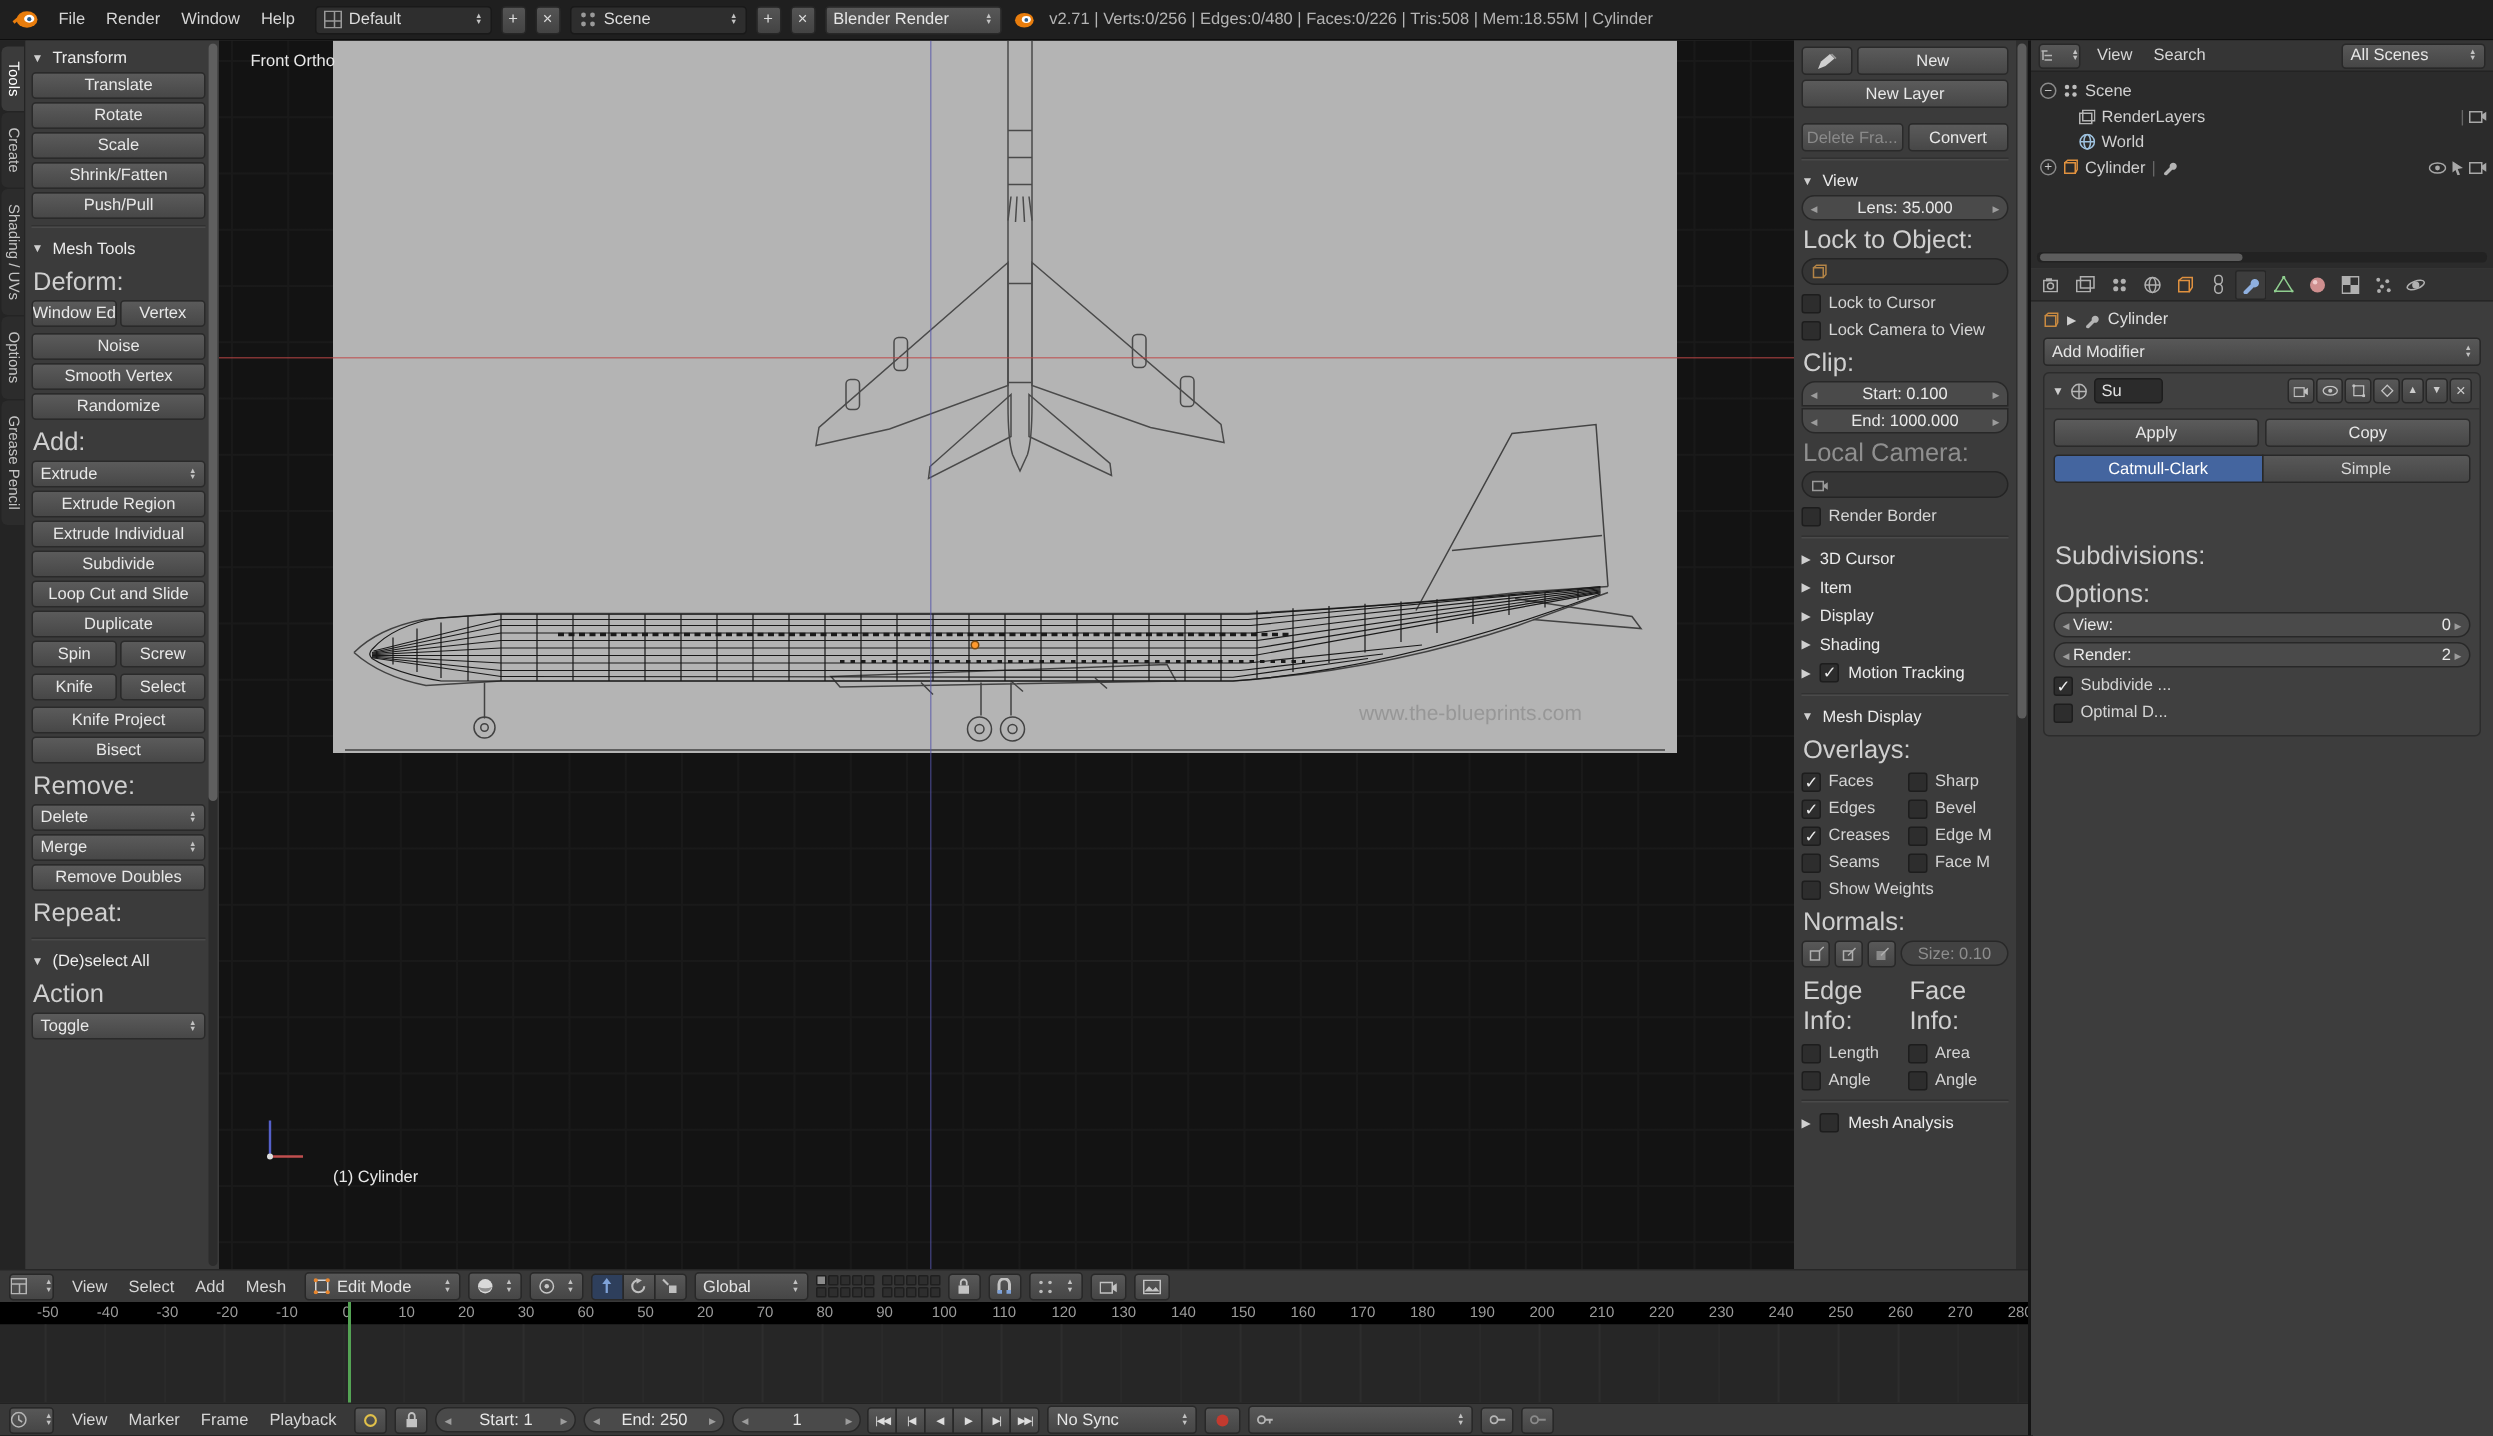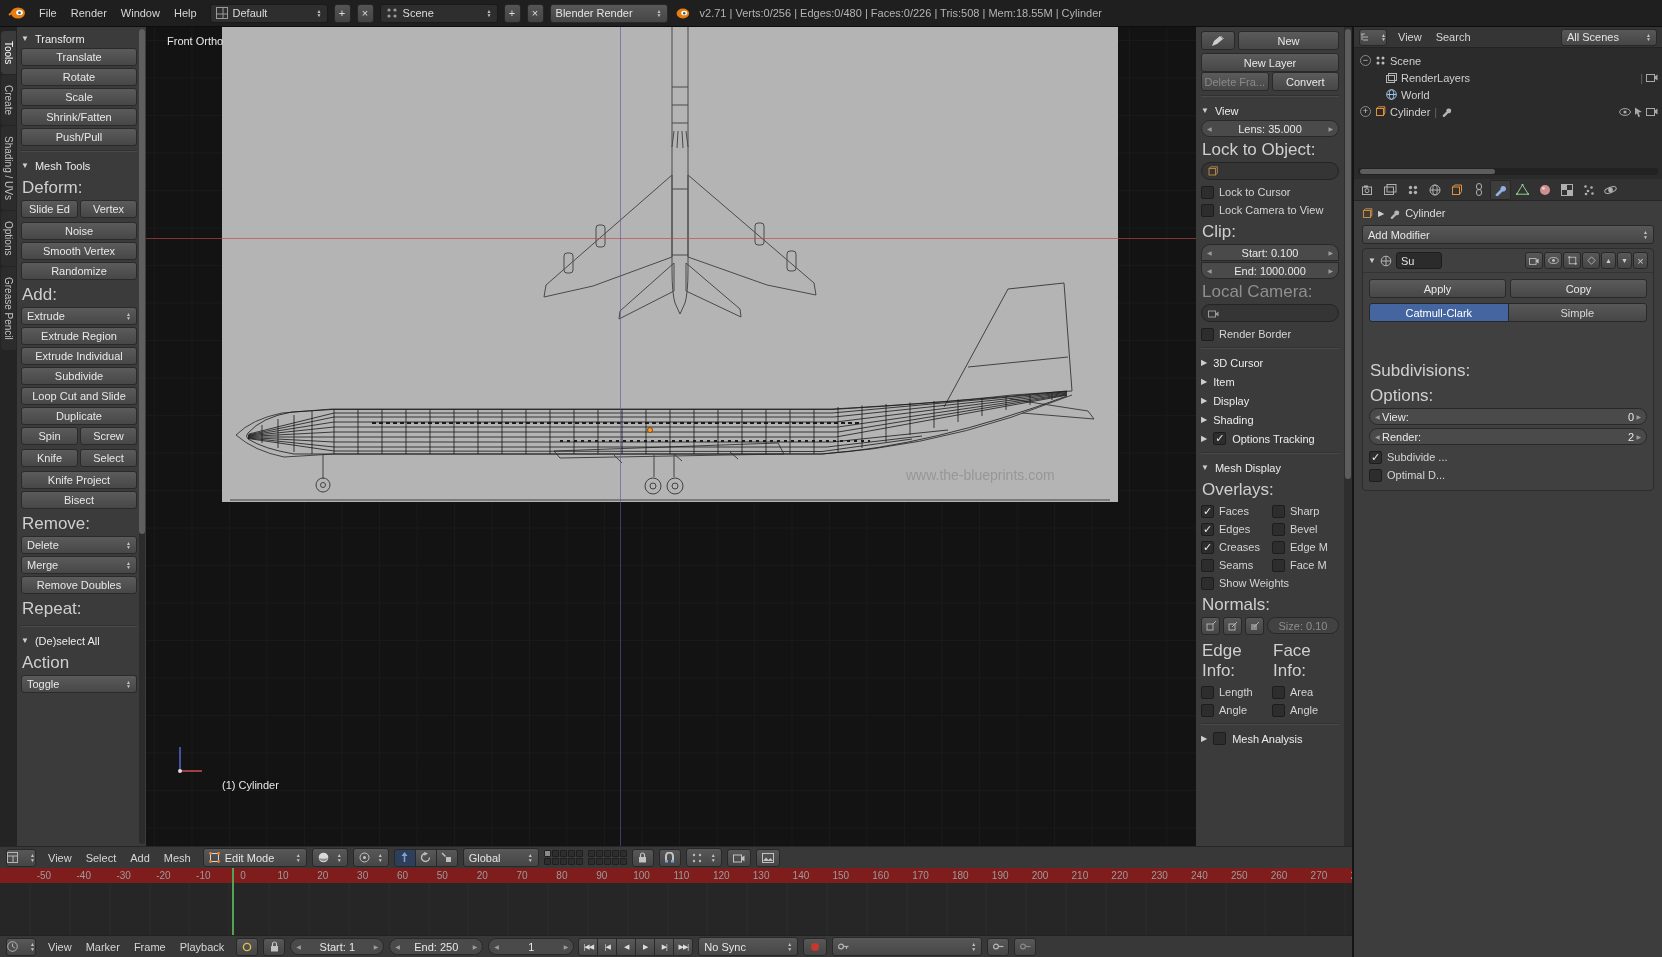--- a/index.html
+++ b/index.html
@@ -92,21 +92,21 @@
   .mgroup .ib:first-child { border-radius:3px 0 0 3px; margin-left:0; }
   .mgroup .ib:last-child { border-radius:0 3px 3px 0; }
   .ib.pressed { background:#2e3f5c; }
   .layers { display:flex; gap:5px; align-items:center; }
   .lgrid { display:grid; grid-template-columns:repeat(5,7px); grid-template-rows:7px 7px; gap:1px; }
   .ldot { background:#2e2e2e; border:1px solid #1f1f1f; border-radius:1px; }
   .ldot.on { background:#8a8a8a; }
 
   
   #timeline { position:absolute; left:0; top:868px; width:1352px; height:89px; background:#262626; }
-  .tl-ruler { position:absolute; left:0; right:0; top:0; height:15px; background:#7f1d1d; display:flex; padding-left:24px; overflow:hidden; }
+  .tl-ruler { position:absolute; left:0; right:0; top:0; height:15px; background:#000000; display:flex; padding-left:12px; overflow:hidden; }
   .tick { width:39.85px; flex:none; text-align:center; font-size:10px; color:#9b9b9b; line-height:15px; }
   .tl-body { position:absolute; left:0; right:0; top:15px; bottom:22px;
     background:repeating-linear-gradient(90deg,#2d2d2d 0,#2d2d2d 1px,transparent 1px,transparent 39.85px);
     background-position:29.7px 0; background-color:#262626; }
   .tl-cursor { position:absolute; left:232px; top:0; width:2px; height:67px; background:#54a354; z-index:2; }
   .tl-header { position:absolute; left:0; right:0; bottom:0; height:22px; background:#383838;
                border-top:1px solid #222; display:flex; align-items:center; gap:5px; padding:0 6px; }
   .play { display:flex; } .play .ib { width:20px; height:18px; border-radius:0; margin-left:-1px;
           font-size:7px; color:#ddd; letter-spacing:-1px; }
   .play .ib:first-child { border-radius:3px 0 0 3px; } .play .ib:last-child { border-radius:0 3px 3px 0; }
@@ -235,21 +235,21 @@
           <div class="b">Push/Pull</div>
         </div>
 
       <div class="sep"></div>
       <div class="ph">
         <span class="tri">▼</span>
         <span>Mesh Tools</span>
       </div>
       <div class="lbl">Deform:</div>
       <div class="row2">
-        <div class="b">Slide Ed</div>
+        <div class="b">Window Ed</div>
         <div class="b">Vertex</div>
       </div>
       <div>
 
       <div class="b">Noise</div>
           <div class="b">Smooth Vertex</div>
           <div class="b">Randomize</div>
         </div>
       <div class="lbl">Add:</div>
       <div class="b" style="justify-content:flex-start;padding:0 5px">
@@ -396,21 +396,21 @@
     <div id="npanel">
       <div class="np-row">
         <div class="ib" style="width:34px;height:19px">
           <svg class="ic" width="14" height="12" viewBox="0 0 14 12">
             <path d="M1 11 L3 6 L9 1 L12 4 L6 9 Z" fill="#cfcfcf"></path>
               <line x1="10" y1="1" x2="13" y2="4" stroke="#9a9a9a"></line>
           </svg>
         </div>
         <div class="b grow">New</div>
       </div>
-      <div class="b" style="margin-bottom:0">New Layer</div>
+      <div class="b" style="margin-bottom:10px">New Layer</div>
       <div class="np-row">
         <div class="b grow disabled">Delete Fra...</div>
         <div class="b grow">Convert</div>
       </div>
       <div class="sep"></div>
 
       <div class="ph">
         <span class="tri">▼</span>
         <span>View</span>
       </div>
@@ -476,21 +476,21 @@
           </div>
 
           <div class="ph">
             <span class="tri">▶</span>
             <span>Shading</span>
           </div>
         </div>
       <div class="ph">
         <span class="tri">▶</span>
         <span class="chk on"></span>
-        <span>Options Tracking</span>
+        <span>Motion Tracking</span>
       </div>
       <div class="sep"></div>
 
       <div class="ph">
         <span class="tri">▼</span>
         <span>Mesh Display</span>
       </div>
       <div class="lbl">Overlays:</div>
       <div class="grid2">
 

